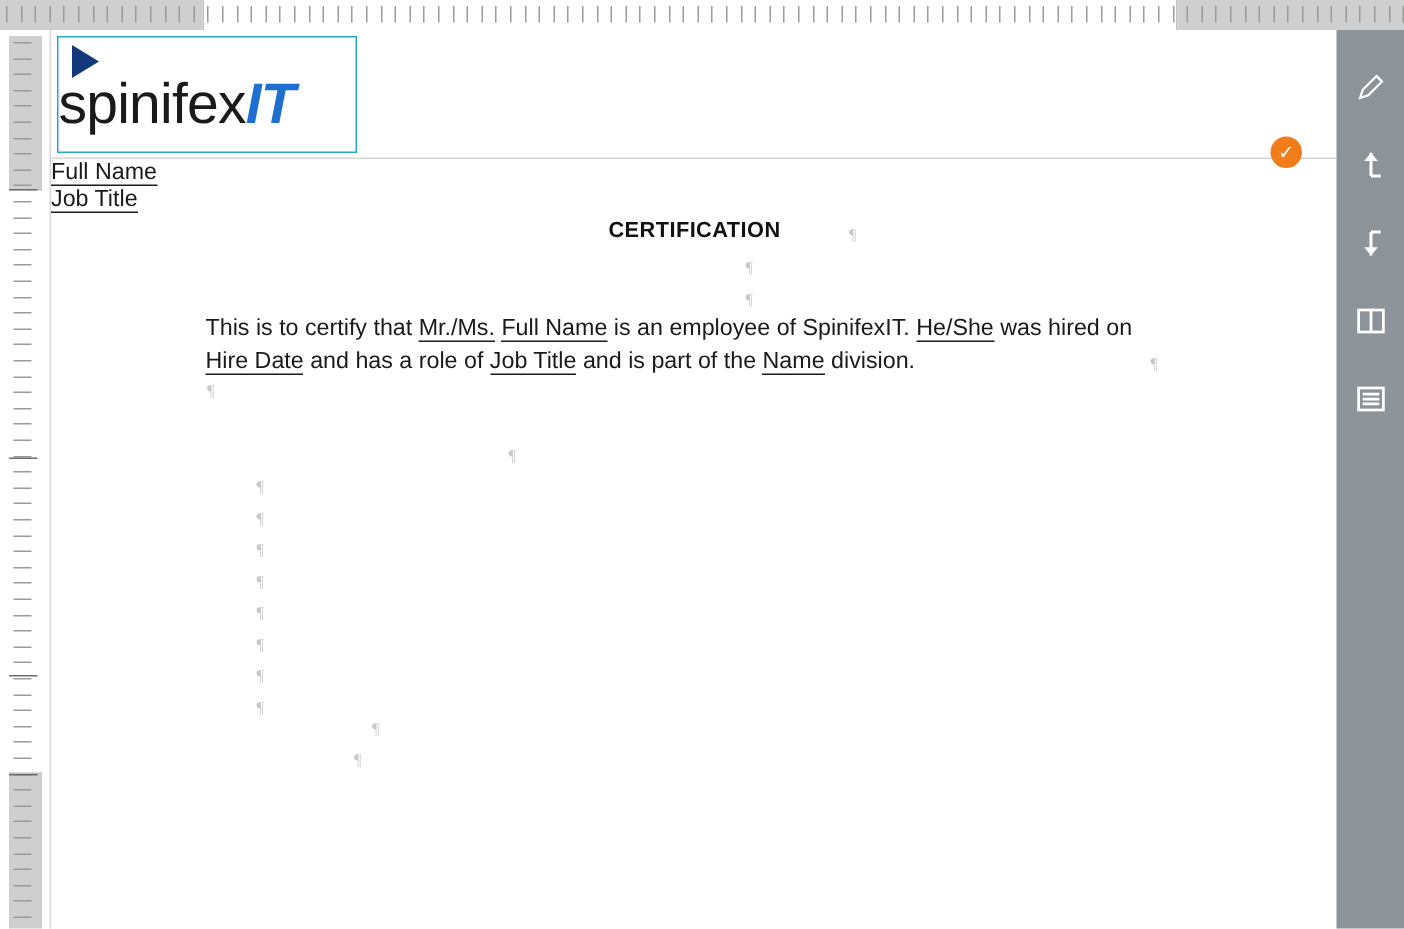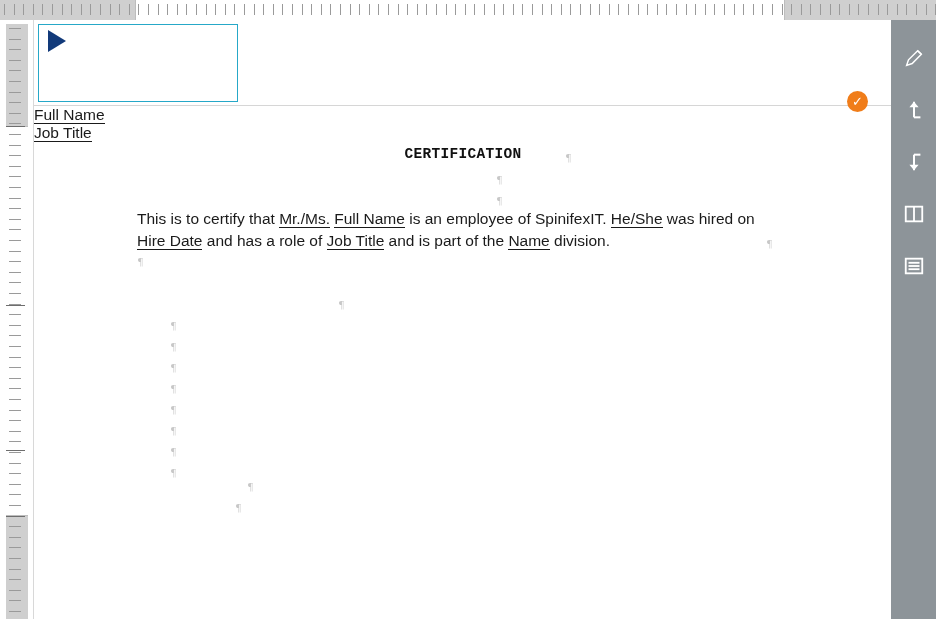--- a/index.html
+++ b/index.html
@@ -186,21 +186,20 @@
   #doc-title {
     position: absolute;
     left: 0;
     top: 40px;
     width: 858px;
     text-align: center;
     font-size: 14.5px;
     font-weight: bold;
     letter-spacing: 0.3px;
     color: #111;
-    font-family: Liberation Mono, monospace;
   }
   #p1 { left: 103px; top: 102px; width: 630px; }
   #p2 { left: 103px; top: 164px; width: 600px; }
   #sig1 { left: 103px; top: 371px; font-size: 15.5px; color: #1a1a1a; }
   #sig2 { left: 103px; top: 392px; font-size: 15.5px; color: #1a1a1a; }
 
   
   .pilcrow {
     position: absolute;
     color: #c7c7c7;
@@ -409,20 +408,21 @@
       <div class="vtick long" style="top: 430px;"></div>
       <div class="vtick long" style="top: 496px;"></div>
     </div>
 </div>
 
 <div id="page">
 
   <div id="header-area">
     <div id="logo-box">
       <div id="logo-flag"></div>
+      <div id="logo-text"><span>spinifex</span><span class="it">IT</span></div>
     </div>
     <div id="header-check">✓</div>
   </div>
 
   <div id="doc-body">
 
     <div id="doc-title">CERTIFICATION</div>
 
     <div class="para" id="p1"><span>This is to certify that </span><span class="field">Mr./Ms.</span><span> </span><span class="field">Full Name</span><span> is an employee of SpinifexIT. </span><span class="field">He/She</span><span> was hired on </span><span class="field">Hire Date</span><span> and has a role of </span><span class="field">Job Title</span><span> and is part of the </span><span class="field">Name</span><span> division.</span></div>
 

